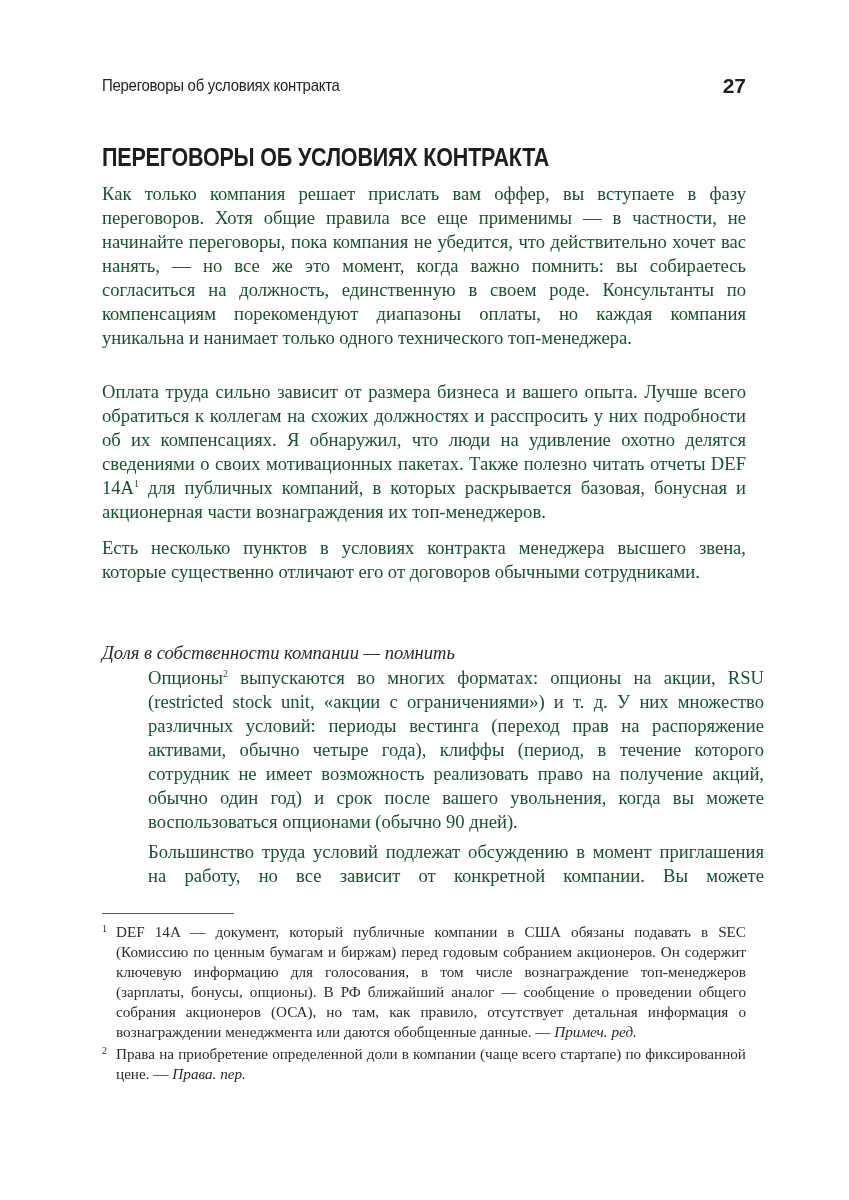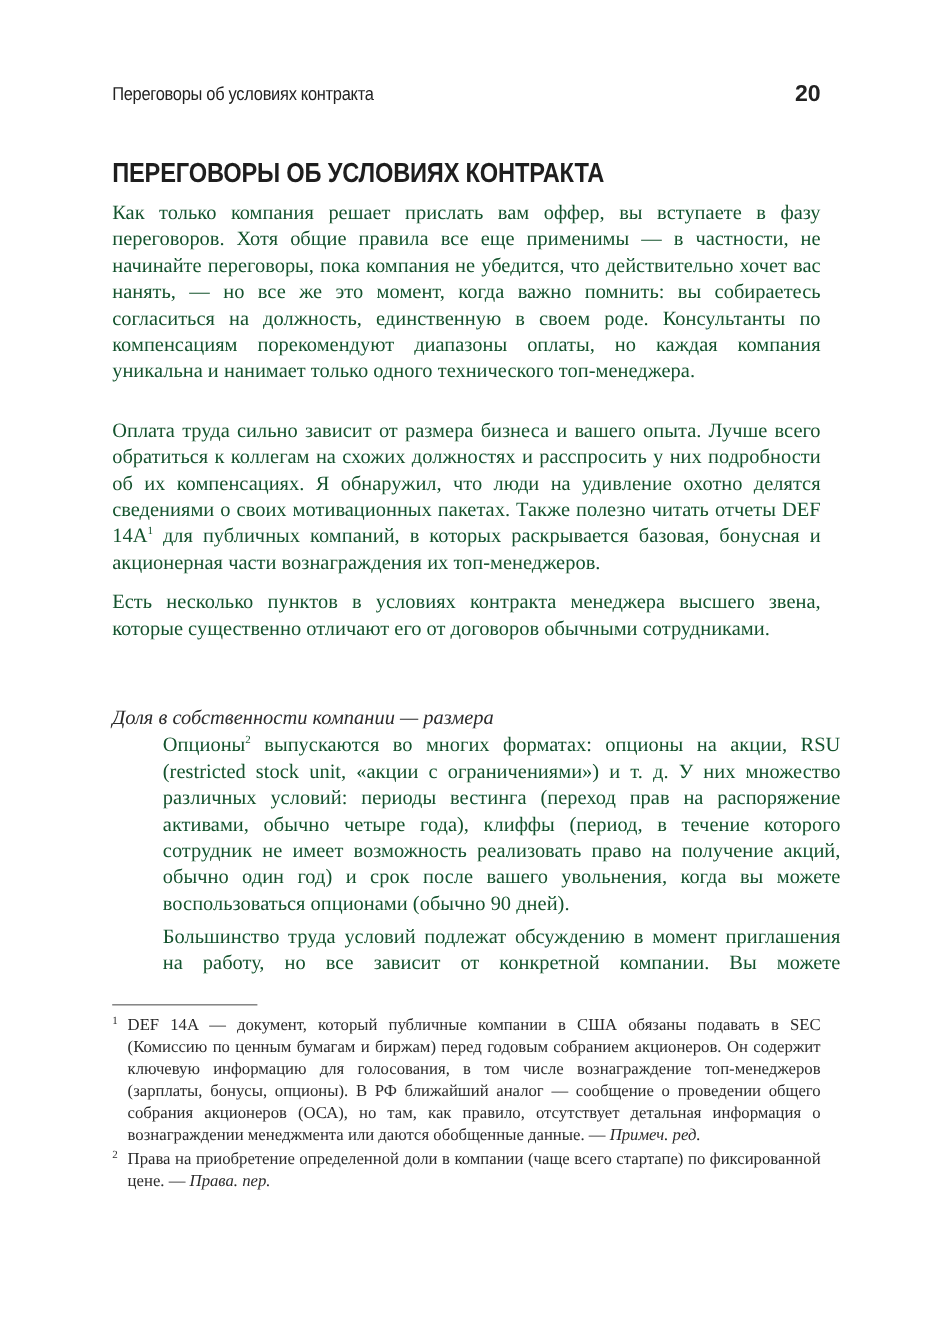--- a/index.html
+++ b/index.html
@@ -21,34 +21,34 @@
   .fn { position: relative; padding-left: 14px; text-align: justify; margin-bottom: 2px; }
   .fn-mark { position: absolute; left: 0; top: -3px; font-size: 10px; }
   sup { font-size: 10px; line-height: 0; vertical-align: super; }
   .ital { font-style: italic; }
 </style>
 </head>
 <body>
 
 <div class="running-header">
   <span class="running-title">Переговоры об условиях контракта</span>
-  <span class="page-number">20</span>
+  <span class="page-number">27</span>
 </div>
 
 <div class="chapter-title">ПЕРЕГОВОРЫ ОБ УСЛОВИЯХ КОНТРАКТА</div>
 
 <div class="body p1">Как только компания решает прислать вам оффер, вы вступаете в фазу переговоров. Хотя общие правила все еще применимы — в частности, не начинайте переговоры, пока компания не убедится, что действительно хочет вас нанять, — но все же это момент, когда важно помнить: вы собираетесь согласиться на должность, единственную в своем роде. Консультанты по компенсациям порекомендуют диапазоны оплаты, но каждая компания уникальна и нанимает только одного технического топ-менеджера.</div>
 
 <div class="body p2">
   <span>Оплата труда сильно зависит от размера бизнеса и вашего опыта. Лучше всего обратиться к коллегам на схожих должностях и расспросить у них подробности об их компенсациях. Я обнаружил, что люди на удивление охотно делятся сведениями о своих мотивационных пакетах. Также полезно читать отчеты DEF 14A</span><sup>1</sup><span> для публичных компаний, в которых раскрывается базовая, бонусная и акционерная части вознаграждения их топ-менеджеров.</span>
 </div>
 
 <div class="body p3">Есть несколько пунктов в условиях контракта менеджера высшего звена, которые существенно отличают его от договоров обычными сотрудниками.</div>
 
-<div class="subhead">Доля в собственности компании — размера</div>
+<div class="subhead">Доля в собственности компании — помнить</div>
 
 <div class="body indented p4">
   <span>Опционы</span><sup>2</sup><span> выпускаются во многих форматах: опционы на акции, RSU (restricted stock unit, «акции с ограничениями») и т. д. У них множество различных условий: периоды вестинга (переход прав на распоряжение активами, обычно четыре года), клиффы (период, в течение которого сотрудник не имеет возможность реализовать право на получение акций, обычно один год) и срок после вашего увольнения, когда вы можете воспользоваться опционами (обычно 90 дней).</span>
 </div>
 
 <div class="body indented p5" style="text-align-last: justify;">Большинство труда условий подлежат обсуждению в момент приглашения на работу, но все зависит от конкретной компании. Вы можете</div>
 
 <div class="footnote-rule"></div>
 
 <div class="footnotes">

